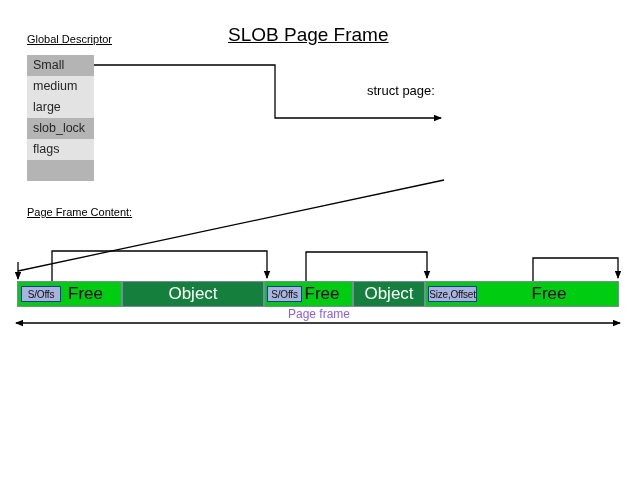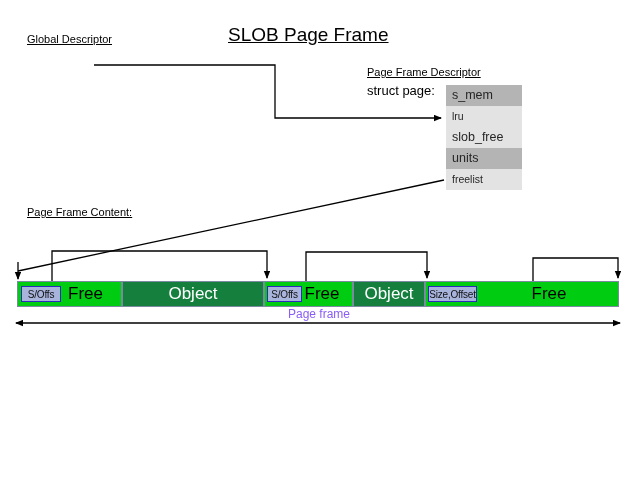--- a/index.html
+++ b/index.html
@@ -103,31 +103,31 @@
 </style>
 </head>
 <body>
 
 <div id="canvas">
 
   <div class="abs main-title" style="left:228px; top:24px;">SLOB Page Frame</div>
 
   <div class="abs section-title" style="left:27px; top:33px;">Global Descriptor</div>
 
+  <div class="abs" id="global-descriptor-table" style="left:27px; top:55px; width:67px;">
+      <div class="struct-row row-dark row-big">Small</div>
+      <div class="struct-row row-light row-big">medium</div>
+      <div class="struct-row row-light row-big">large</div>
+      <div class="struct-row row-dark row-big">slob_lock</div>
+      <div class="struct-row row-light row-big">flags</div>
+      <div class="struct-row row-dark row-big"></div>
+    </div>
 
-  <div class="abs section-title" style="left:367px; top:66px;">Page Frame Descriptor</div>
   <div class="abs plain-label" style="left:367px; top:83px;">struct page:</div>
 
-  <div class="abs" id="page-frame-descriptor-table" style="left:446px; top:85px; width:76px;">
-      <div class="struct-row row-dark row-big">s_mem</div>
-      <div class="struct-row row-light row-small">lru</div>
-      <div class="struct-row row-light row-big">slob_free</div>
-      <div class="struct-row row-dark row-big">units</div>
-      <div class="struct-row row-light row-small">freelist</div>
-    </div>
 
   <div class="abs section-title" style="left:27px; top:206px;">Page Frame Content:</div>
 
   <div class="abs" id="page-frame-bar" style="left:0px; top:281px; width:641px; height:26px;">
       <div class="abs seg seg-free" style="left: 17px; top: 0px; width: 105px;">
         <span style="margin-left: 32px;">Free</span>
       </div>
       <div class="badge" style="left: 21px; top: 5px; width: 40px;">S/Offs</div>
       <div class="abs seg seg-object" style="left: 122px; top: 0px; width: 142px;">
         <span>Object</span>

